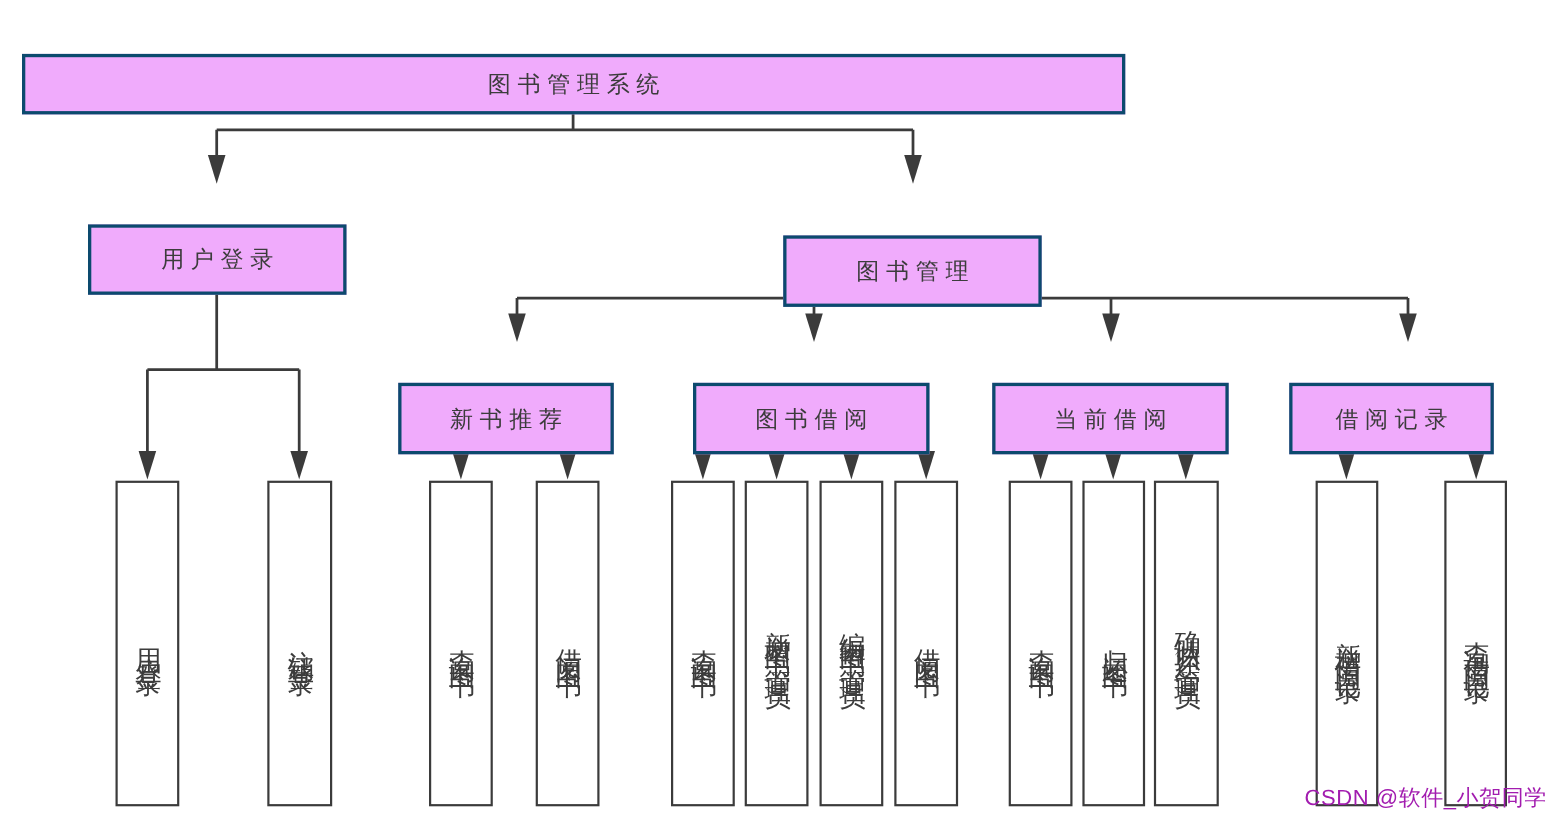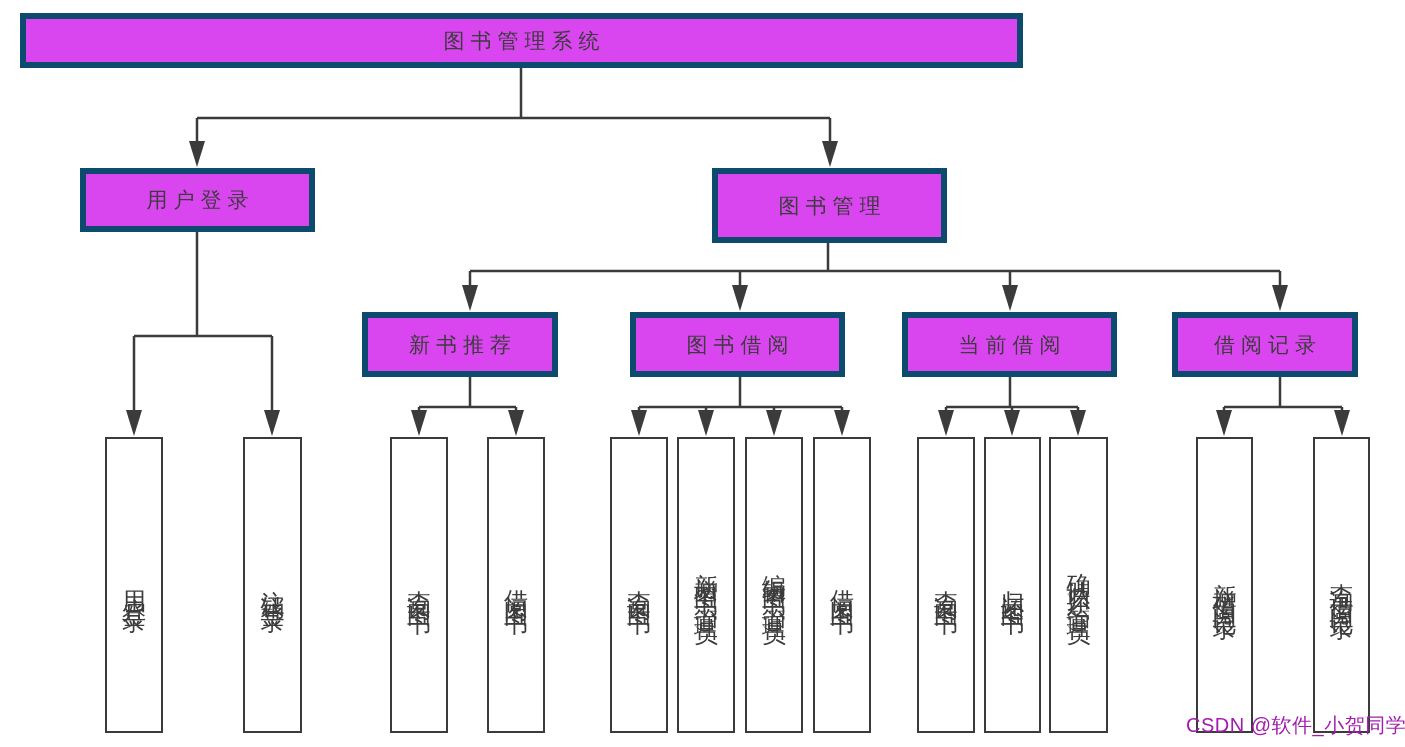--- a/index.html
+++ b/index.html
@@ -2,22 +2,22 @@
 <html><head>
 <meta charset="utf-8">
 <style>
   html,body{margin:0;padding:0;background:#ffffff;}
   .stage{
     position:relative;width:1405px;height:747px;background:#ffffff;overflow:hidden;
     font-family:"Liberation Sans","DejaVu Sans",sans-serif;color:#3c3c3c;
   }
   .connectors{position:absolute;left:0;top:0;z-index:1;}
   .node{
-    position:absolute;box-sizing:border-box;border:6px solid #0c4a6e;background:#d946ef;
-    display:flex;align-items:center;justify-content:center;z-index:2;
+    position:absolute;box-sizing:border-box;border:3px solid #0c4a6e;background:#f0abfc;
+    display:flex;align-items:center;justify-content:center;z-index:2;margin-top:36px;
   }
   .node-label{
     font-size:21px;letter-spacing:6px;color:#3c3c3c;white-space:nowrap;
     text-indent:6px;
   }
   .leaf{
     position:absolute;box-sizing:border-box;border:2px solid #3b3b3b;background:#ffffff;
     display:flex;align-items:center;justify-content:center;z-index:2;
   }
   .leaf-label{
@@ -74,21 +74,21 @@
     </g>
   </svg>
 
   <div class="node" style="left:20px;top:13px;width:1003px;height:55px;">
     <span class="node-label">图书管理系统</span>
   </div>
 
   <div class="node" style="left:80px;top:168px;width:235px;height:64px;">
     <span class="node-label">用户登录</span>
   </div>
-  <div class="node" style="left:712px;top:168px;width:235px;height:75px;">
+  <div class="node" style="left:712px;top:178px;width:235px;height:65px;">
     <span class="node-label">图书管理</span>
   </div>
 
   <div class="node" style="left:362px;top:312px;width:196px;height:65px;">
     <span class="node-label">新书推荐</span>
   </div>
   <div class="node" style="left:630px;top:312px;width:215px;height:65px;">
     <span class="node-label">图书借阅</span>
   </div>
   <div class="node" style="left:902px;top:312px;width:215px;height:65px;">

